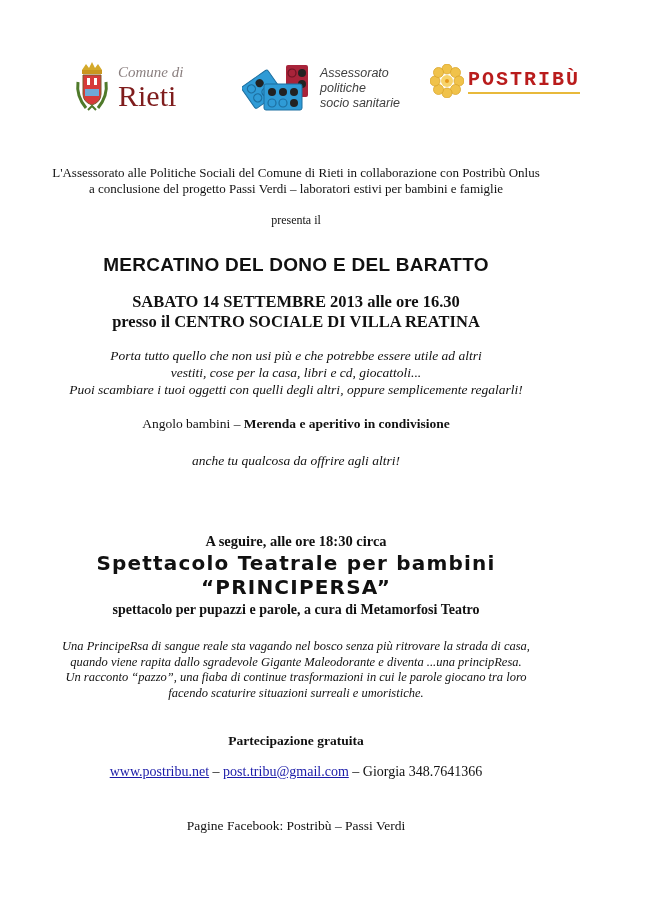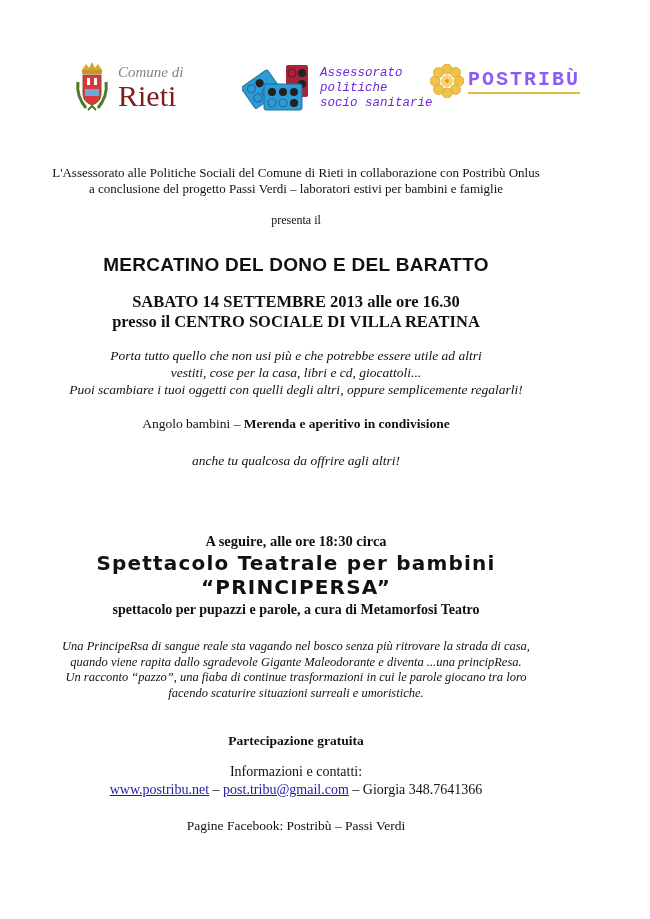--- a/index.html
+++ b/index.html
@@ -4,23 +4,23 @@
 <style>
   html, body { margin:0; padding:0; background:#ffffff; }
   body { width:650px; height:919px; position:relative; overflow:hidden; color:#111; font-family:"Liberation Serif", "DejaVu Serif", serif; }
   .logos { position:absolute; top:58px; left:0; width:546px; height:64px; }
   .logo { position:absolute; display:flex; align-items:center; }
   .comune { left:74px; top:2px; }
   .comune .txt { margin-left:8px; color:#8c2a2a; line-height:1; }
   .comune .t1 { font-family:"Liberation Serif", serif; font-style:italic; font-size:15px; color:#8a7f7f; display:block; margin-bottom:1px; }
   .comune .t2 { font-family:"Liberation Serif", serif; font-size:30px; color:#7f1d1d; display:block; }
   .assess { left:242px; top:4px; }
-  .assess .txt { margin-left:6px; font-family:Liberation Mono, monospace; font-style:italic; font-size:12.5px; line-height:15px; color:#6d28d9; }
+  .assess .txt { margin-left:6px; font-family:Liberation Sans, sans-serif; font-style:italic; font-size:12.5px; line-height:15px; color:#404040; }
   .postribu { left:430px; top:6px; }
-  .postribu .txt { margin-left:4px; font-family:"Liberation Mono", "DejaVu Sans Mono", monospace; font-size:20px; letter-spacing:2px; color:#8b5cf6; border-bottom:2px solid #e8b93b; padding-bottom:1px; font-weight:bold; }
+  .postribu .txt { margin-left:4px; font-family:"Liberation Mono", "DejaVu Sans Mono", monospace; font-size:20px; letter-spacing:2px; color:#b91c1c; border-bottom:2px solid #e8b93b; padding-bottom:1px; font-weight:bold; }
   .center { position:absolute; left:0; width:592px; text-align:center; }
   .p-small { font-size:13px; line-height:16px; }
   .presenta { font-size:12px; }
   .title-main { font-family:"Liberation Sans", "DejaVu Sans", sans-serif; font-weight:bold; font-size:19px; letter-spacing:0.3px; }
   .date { font-weight:bold; font-size:16.5px; line-height:20px; }
   .italic-block { font-style:italic; font-size:13.5px; line-height:17px; }
   .angolo { font-size:13.5px; }
   .angolo b { font-weight:bold; }
   .seguire { font-weight:bold; font-size:14.5px; }
   .show-title { font-family:"DejaVu Sans", sans-serif; font-weight:bold; font-size:20px; letter-spacing:1.2px; line-height:24px; }
@@ -136,18 +136,17 @@
 
 <div class="center story" style="top:639px;">
   <div>Una PrincipeRsa di sangue reale sta vagando nel bosco senza più ritrovare la strada di casa,</div>
   <div>quando viene rapita dallo sgradevole Gigante Maleodorante e diventa ...una principResa.</div>
   <div>Un racconto “pazzo”, una fiaba di continue trasformazioni in cui le parole giocano tra loro</div>
   <div>facendo scaturire situazioni surreali e umoristiche.</div>
 </div>
 
 <div class="center gratuita" style="top:733px;">Partecipazione gratuita</div>
 <div class="center info" style="top:763px;">
-  <div>Informazioni e contatti:</div>
   <div>
     <a>www.postribu.net</a><span> – </span><a>post.tribu@gmail.com</a><span> – Giorgia 348.7641366</span>
   </div>
 </div>
 <div class="center fb" style="top:818px;">Pagine Facebook: Postribù – Passi Verdi</div>
 
 </body></html>

